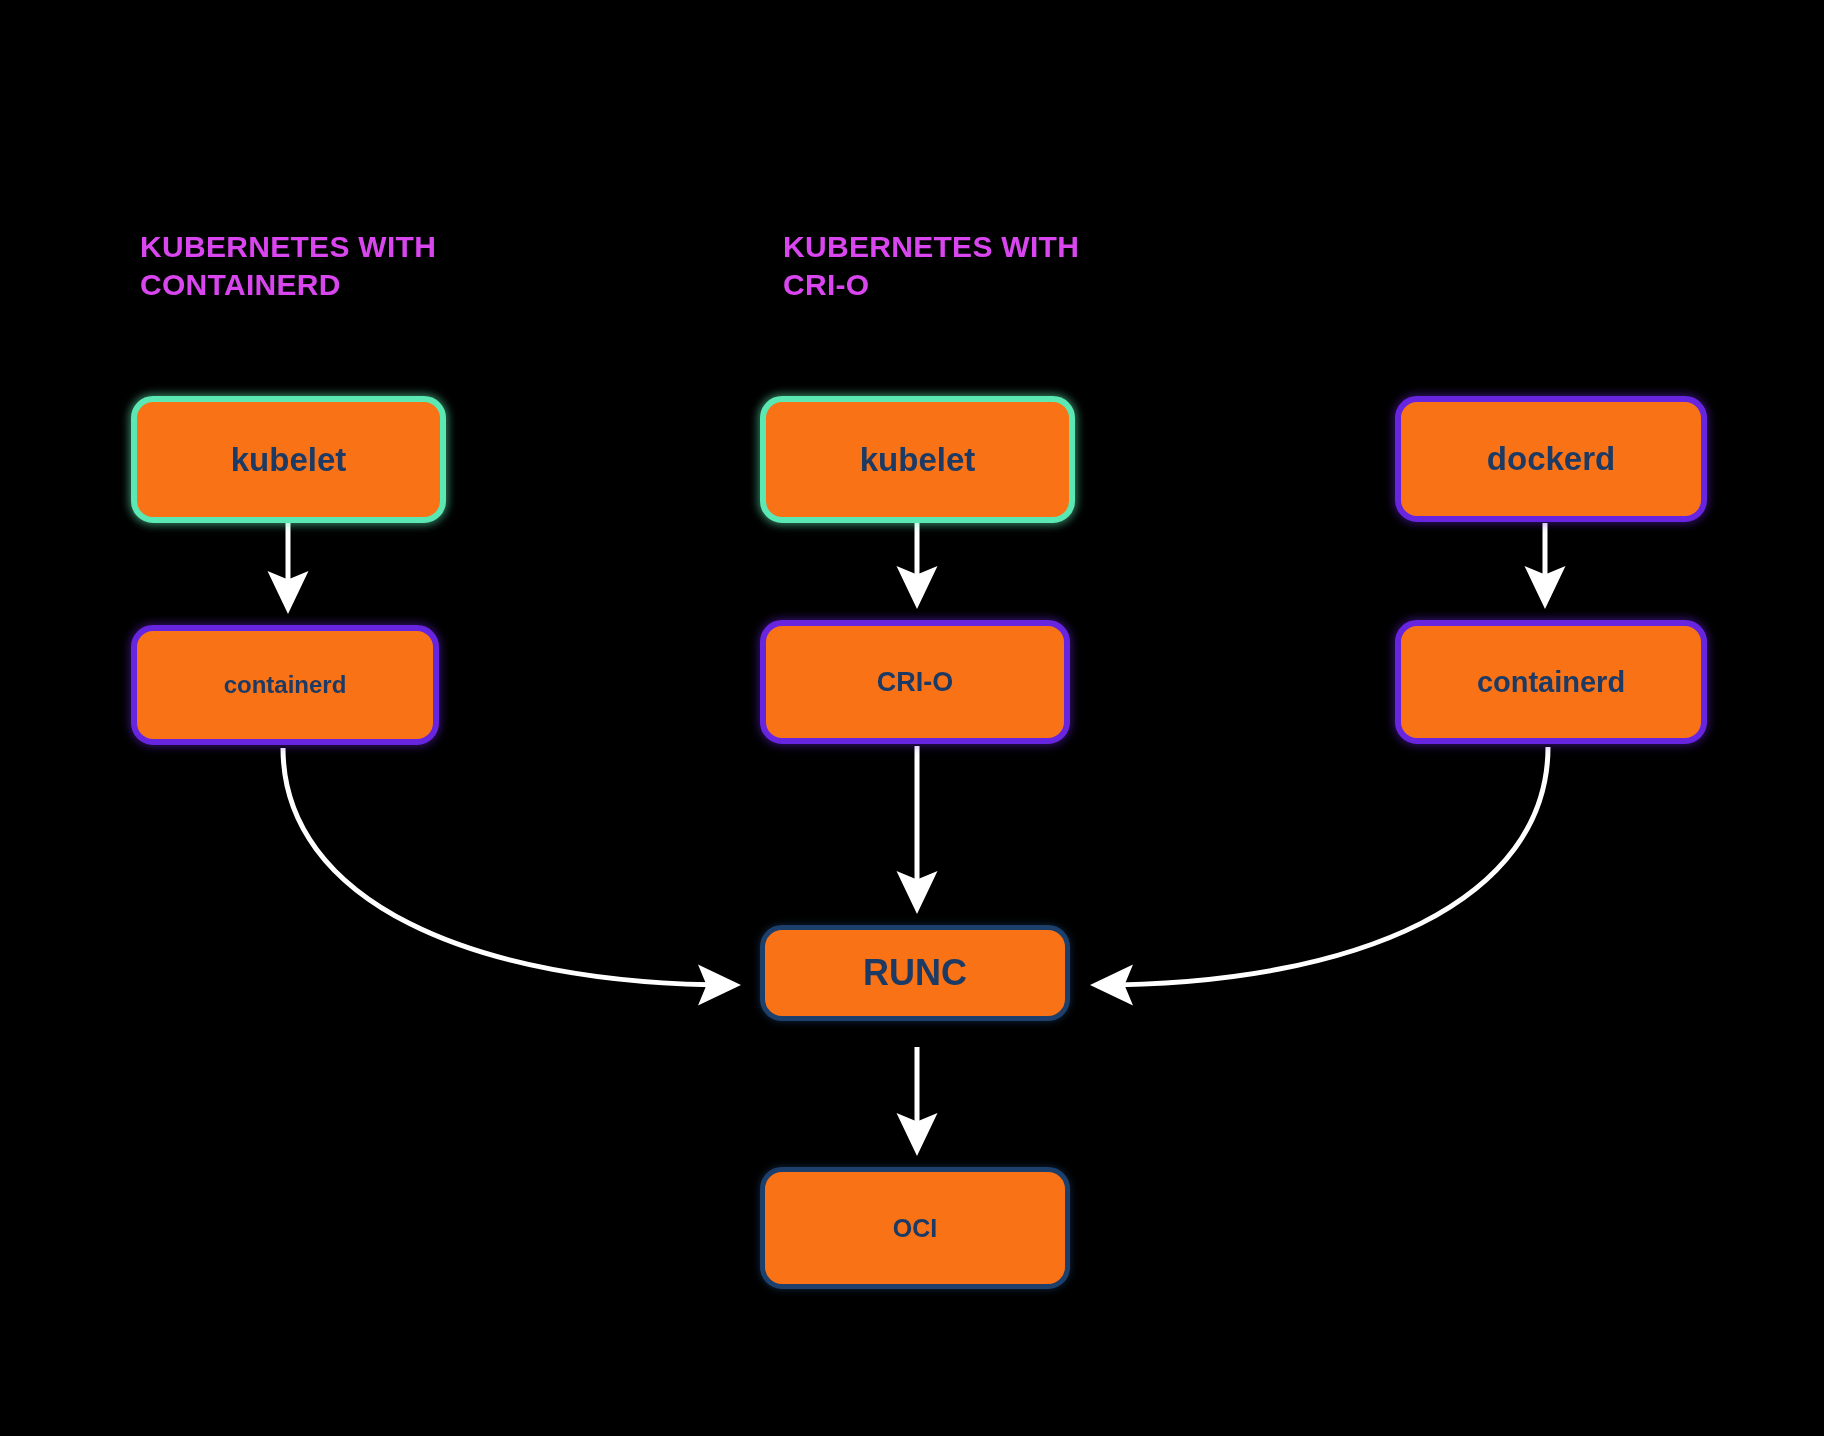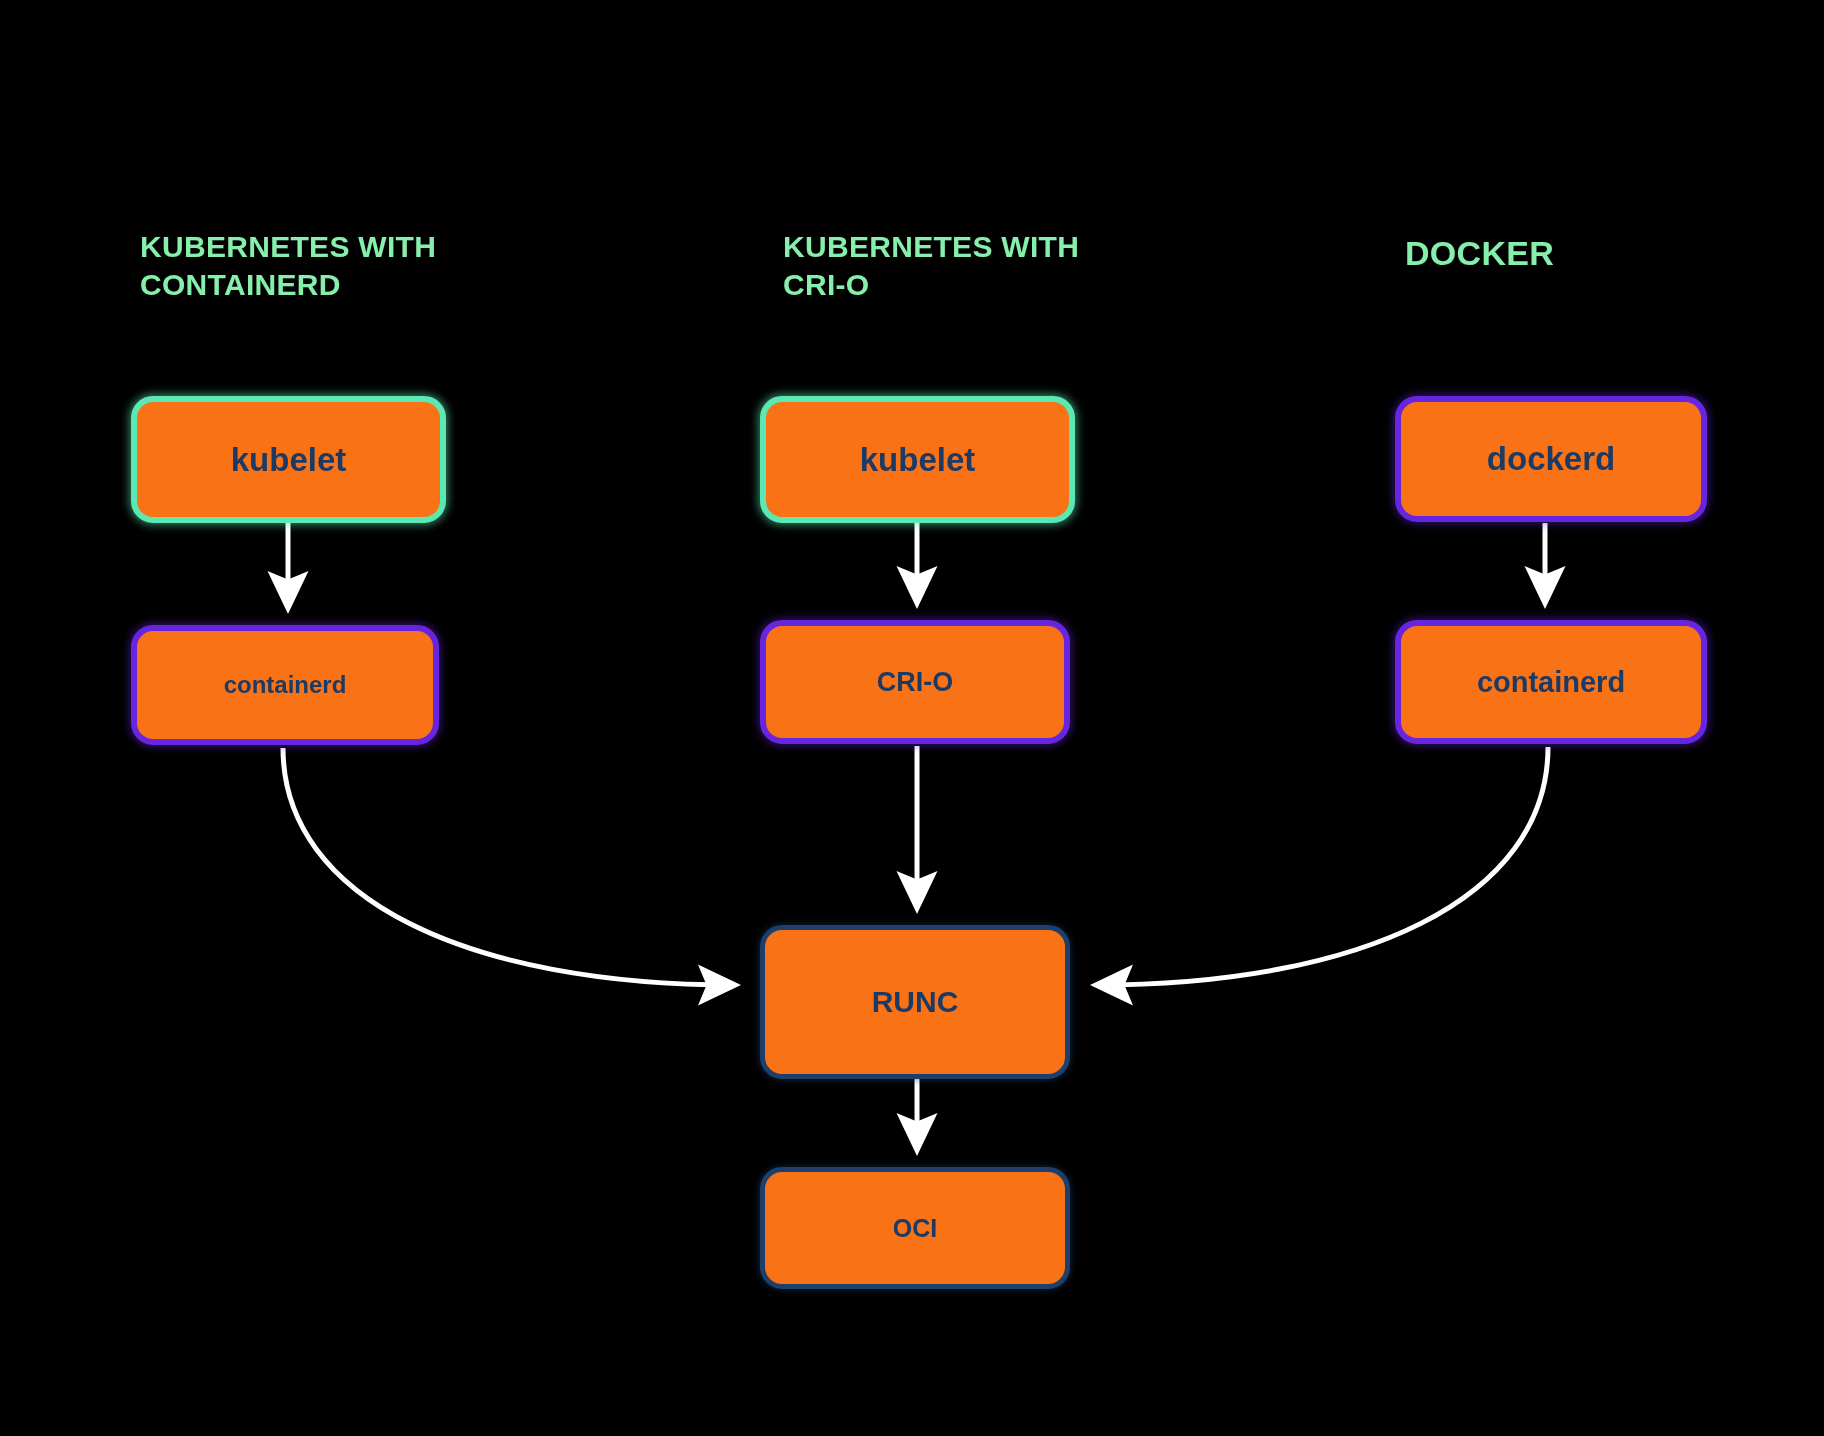--- a/index.html
+++ b/index.html
@@ -19,21 +19,21 @@
     position: absolute;
     left: 0; top: 0;
     width: 1824px;
     height: 1436px;
     background: #000000;
   }
 
   
   .col-heading {
     position: absolute;
-    color: #86efac;
+    color: #d946ef;
     font-weight: bold;
     letter-spacing: 0.3px;
     line-height: 1.28;
     white-space: pre-line;
     text-align: left;
   }
   #heading-containerd { left: 140px; top: 228px; font-size: 30px; width: 400px; }
   #heading-crio       { left: 783px; top: 228px; font-size: 30px; width: 400px; }
   #heading-docker     { left: 1405px; top: 232px; font-size: 34px; width: 400px; }
 
@@ -51,21 +51,21 @@
     text-align: center;
   }
   .node.green  { border: 6px solid #5ce8b3; box-shadow: 0 0 9px 2px rgba(92,232,179,0.55); }
   .node.purple { border: 6px solid #6825e0; box-shadow: 0 0 9px 2px rgba(104,37,224,0.45); }
   .node.navy   { border: 5px solid #1c3f6b; box-shadow: 0 0 7px 1px rgba(28,63,107,0.5); }
 
   #node-kubelet-1   { left: 131px;  top: 396px;  width: 315px; height: 127px; font-size: 33px; }
   #node-containerd-1{ left: 131px;  top: 625px;  width: 308px; height: 120px; font-size: 24px; }
   #node-kubelet-2   { left: 760px;  top: 396px;  width: 315px; height: 127px; font-size: 33px; }
   #node-crio        { left: 760px;  top: 620px;  width: 310px; height: 124px; font-size: 27px; }
-  #node-runc        { left: 760px;  top: 925px;  width: 310px; height: 154px; font-size: 30px; }
+  #node-runc        { left: 760px;  top: 925px;  width: 310px; height: 96px; font-size: 36px; }
   #node-oci         { left: 760px;  top: 1167px; width: 310px; height: 122px; font-size: 25px; }
   #node-dockerd     { left: 1395px; top: 396px;  width: 312px; height: 126px; font-size: 33px; }
   #node-containerd-2{ left: 1395px; top: 620px;  width: 312px; height: 124px; font-size: 29px; }
 
   
   #edges {
     position: absolute;
     left: 0; top: 0;
     width: 1824px;
     height: 1436px;
@@ -98,21 +98,20 @@
 
     <path d="M 1548,747 C 1548,900 1360,985 1096,985" stroke="#ffffff" stroke-width="5" fill="none" marker-end="url(#arrowhead)"></path>
   </svg>
 
   <div class="col-heading" id="heading-containerd">KUBERNETES WITH
 CONTAINERD</div>
 
   <div class="col-heading" id="heading-crio">KUBERNETES WITH
 CRI-O</div>
 
-  <div class="col-heading" id="heading-docker">DOCKER</div>
 
   <div class="node green" id="node-kubelet-1">
     <span>kubelet</span>
   </div>
 
   <div class="node purple" id="node-containerd-1">
     <span>containerd</span>
   </div>
 
   <div class="node green" id="node-kubelet-2">

